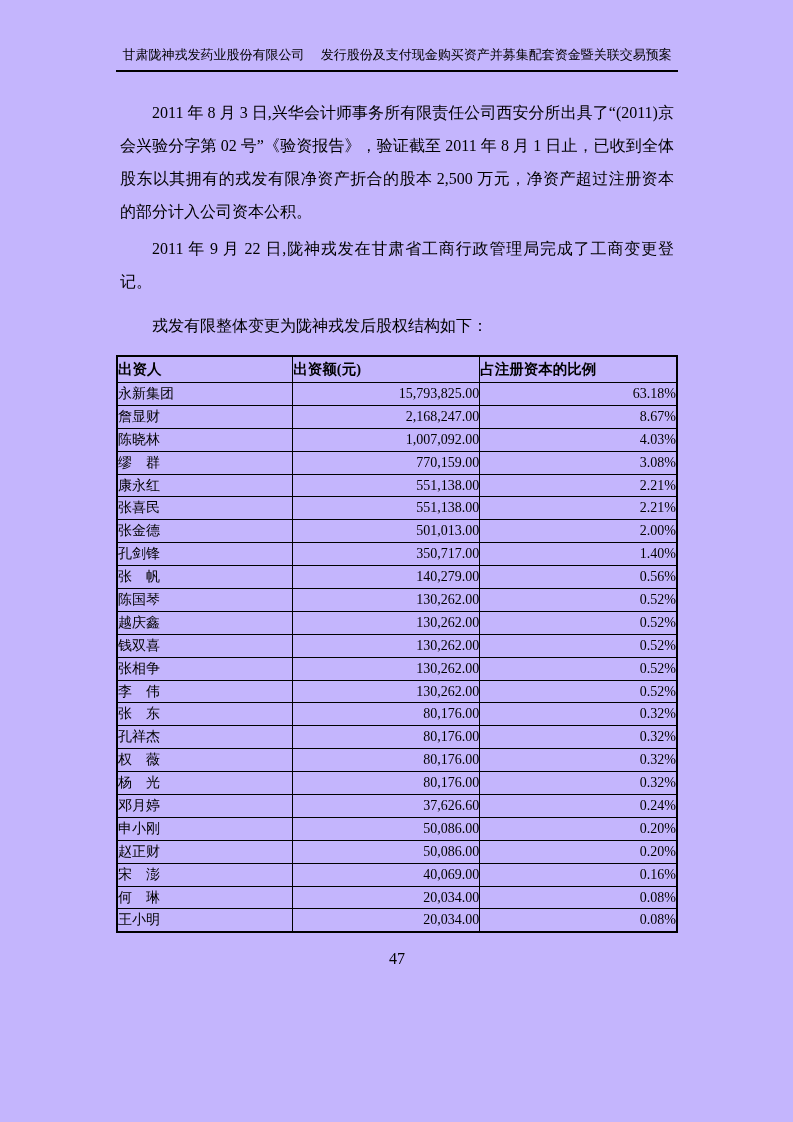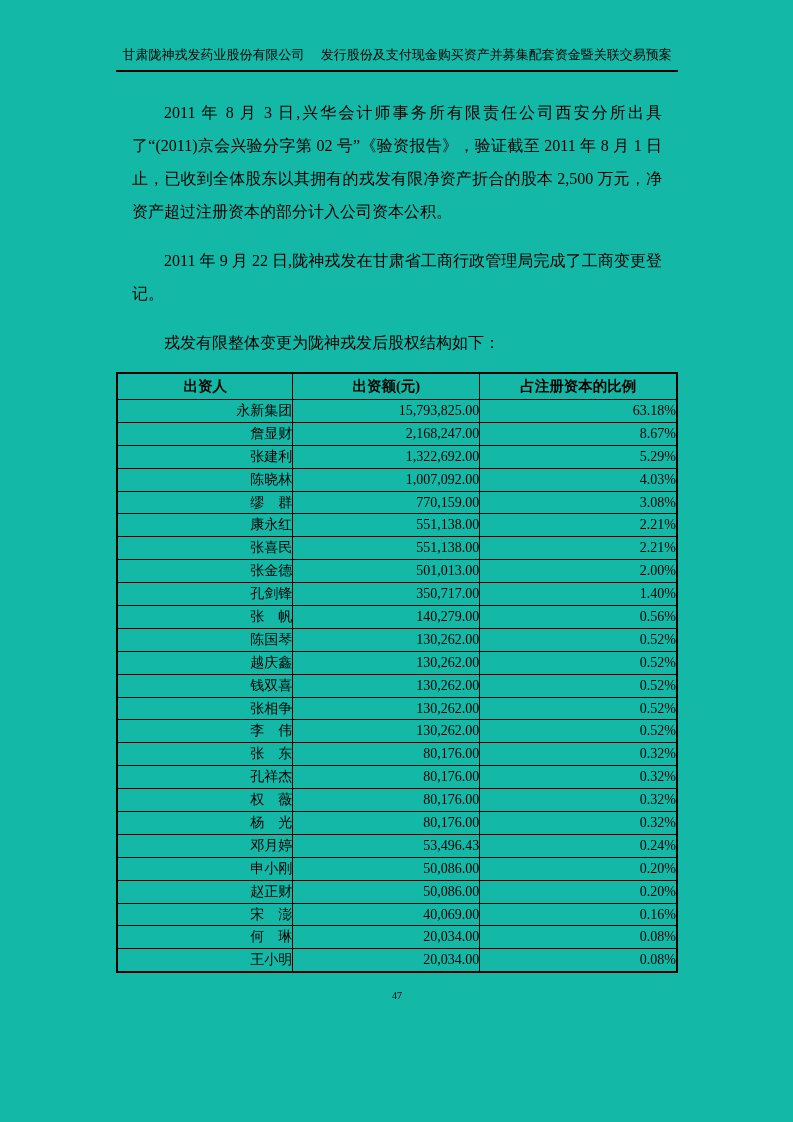--- a/index.html
+++ b/index.html
@@ -7,34 +7,34 @@
     padding: 0;
     background: #ffffff;
     color: #000000;
     font-family: "Liberation Serif", "DejaVu Serif", serif;
   }
   .page {
     position: relative;
     box-sizing: border-box;
     width: 793px;
     height: 1122px;
-    background: #14b8a6;
+    background: #c4b5fd;
     padding: 46px 115px 0 116px;
     overflow: hidden;
   }
   .doc-header {
     font-size: 13px;
     text-align: center;
     white-space: nowrap;
     padding-bottom: 6px;
     border-bottom: 2px solid #000000;
     margin-bottom: 24px;
   }
   .para {
-    margin: 16px;
+    margin: 4px;
     font-size: 16px;
     line-height: 33px;
     text-align: justify;
     text-indent: 2em;
   }
   .para-intro {
     margin-top: 11px;
     margin-bottom: 13px;
   }
   table.equity-table {
@@ -46,37 +46,37 @@
   table.equity-table th,
   table.equity-table td {
     border: 1px solid #000000;
     padding: 0;
     overflow: hidden;
   }
   table.equity-table th {
     height: 25px;
     font-size: 14.5px;
     font-weight: bold;
-    text-align: center;
+    text-align: left;
   }
   table.equity-table td {
     height: 21.9px;
     font-size: 14px;
   }
   .col-name  { width: 31.4%; }
   .col-amt   { width: 33.4%; }
   .col-ratio { width: 35.2%; }
-  td.cell-name { text-align: right; margin-left: 20px; }
+  td.cell-name { text-align: left; margin-left: 20px; }
   td.cell-amount, td.cell-ratio {
     text-align: right;
     padding-right: 12px;
   }
   .page-number {
     text-align: center;
-    font-size: 10px;
+    font-size: 16px;
     margin-top: 17px;
   }
 </style>
 </head>
 <body>
 
 <div class="page">
 
   <div class="doc-header">甘肃陇神戎发药业股份有限公司　 发行股份及支付现金购买资产并募集配套资金暨关联交易预案</div>
 
@@ -104,25 +104,20 @@
           <td class="cell-name">永新集团</td>
           <td class="cell-amount">15,793,825.00</td>
           <td class="cell-ratio">63.18%</td>
         </tr>
         <tr>
           <td class="cell-name">詹显财</td>
           <td class="cell-amount">2,168,247.00</td>
           <td class="cell-ratio">8.67%</td>
         </tr>
         <tr>
-          <td class="cell-name">张建利</td>
-          <td class="cell-amount">1,322,692.00</td>
-          <td class="cell-ratio">5.29%</td>
-        </tr>
-        <tr>
           <td class="cell-name">陈晓林</td>
           <td class="cell-amount">1,007,092.00</td>
           <td class="cell-ratio">4.03%</td>
         </tr>
         <tr>
           <td class="cell-name">缪　群</td>
           <td class="cell-amount">770,159.00</td>
           <td class="cell-ratio">3.08%</td>
         </tr>
         <tr>
@@ -190,21 +185,21 @@
           <td class="cell-amount">80,176.00</td>
           <td class="cell-ratio">0.32%</td>
         </tr>
         <tr>
           <td class="cell-name">杨　光</td>
           <td class="cell-amount">80,176.00</td>
           <td class="cell-ratio">0.32%</td>
         </tr>
         <tr>
           <td class="cell-name">邓月婷</td>
-          <td class="cell-amount">53,496.43</td>
+          <td class="cell-amount">37,626.60</td>
           <td class="cell-ratio">0.24%</td>
         </tr>
         <tr>
           <td class="cell-name">申小刚</td>
           <td class="cell-amount">50,086.00</td>
           <td class="cell-ratio">0.20%</td>
         </tr>
         <tr>
           <td class="cell-name">赵正财</td>
           <td class="cell-amount">50,086.00</td>

